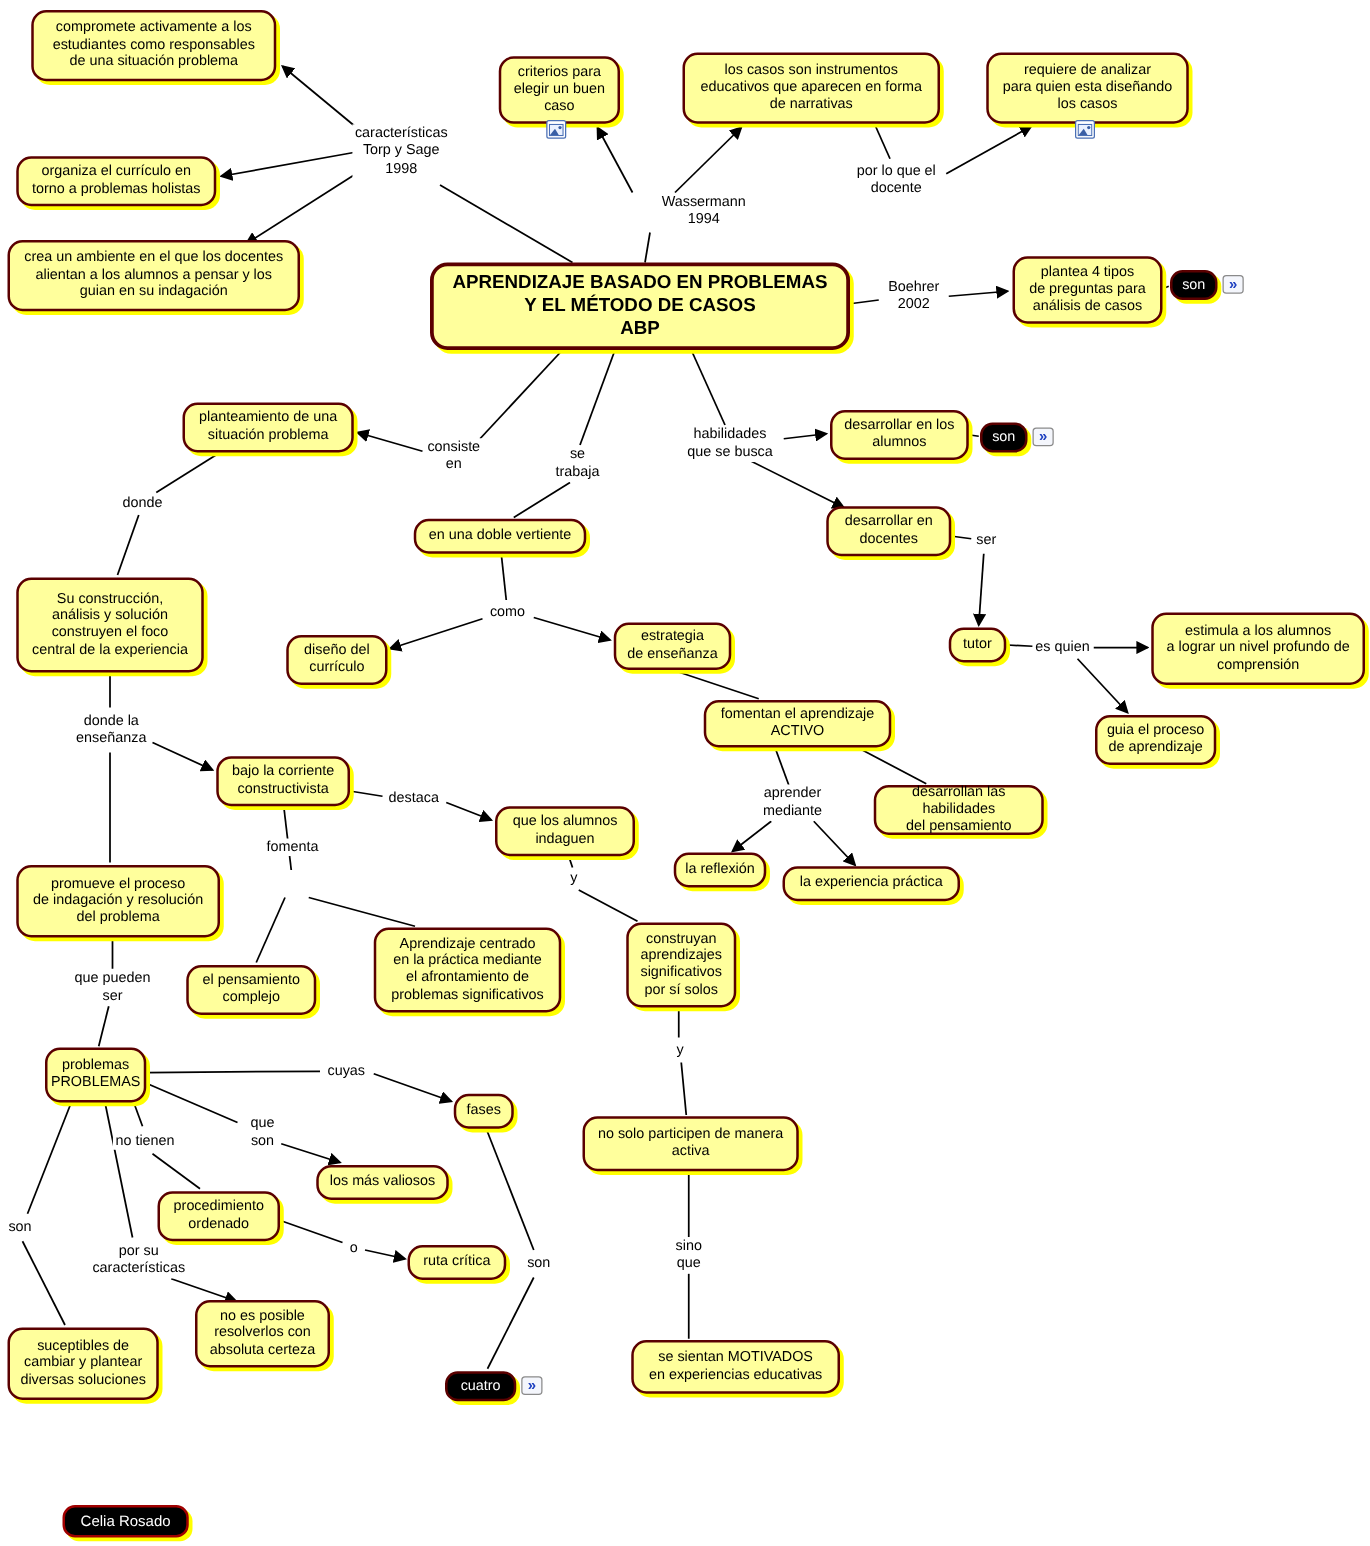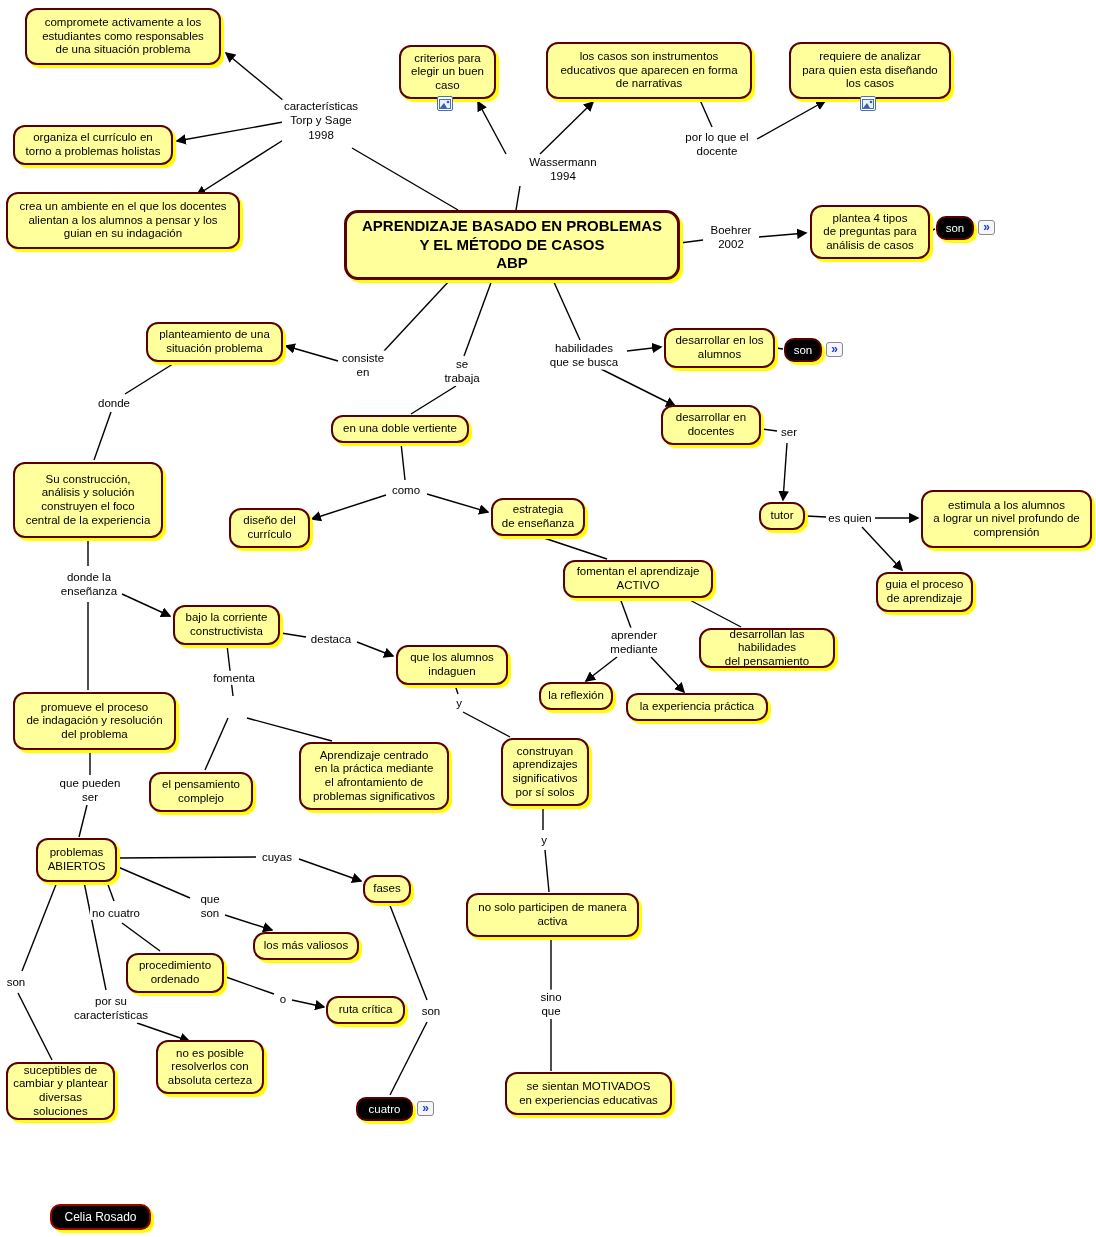--- a/index.html
+++ b/index.html
@@ -140,21 +140,21 @@
 enseñanza</div>
   <div class="link-label" style="left:331px;top:639px;">destaca</div>
   <div class="link-label" style="left:634px;top:642px;">aprender
 mediante</div>
   <div class="link-label" style="left:234px;top:678px;">fomenta</div>
   <div class="link-label" style="left:90px;top:790px;">que pueden
 ser</div>
   <div class="link-label" style="left:277px;top:857px;">cuyas</div>
   <div class="link-label" style="left:210px;top:906px;">que
 son</div>
-  <div class="link-label" style="left:116px;top:913px;">no cuatro</div>
+  <div class="link-label" style="left:116px;top:913px;">no tienen</div>
   <div class="link-label" style="left:283px;top:999px;">o</div>
   <div class="link-label" style="left:111px;top:1008px;">por su
 características</div>
   <div class="link-label" style="left:16px;top:982px;">son</div>
   <div class="link-label" style="left:431px;top:1011px;">son</div>
   <div class="link-label" style="left:551px;top:1004px;">sino
 que</div>
   <div class="link-label" style="left:459px;top:703px;">y</div>
   <div class="link-label" style="left:544px;top:840px;">y</div>
 
@@ -219,32 +219,32 @@
 en la práctica mediante
 el afrontamiento de
 problemas significativos</div>
   <div class="concept" style="left:149px;top:772px;width:104px;height:40px;">el pensamiento
 complejo</div>
   <div class="concept" style="left:501px;top:738px;width:88px;height:68px;">construyan
 aprendizajes
 significativos
 por sí solos</div>
   <div class="concept" style="left:36px;top:838px;width:81px;height:44px;">problemas
-ABIERTOS</div>
+PROBLEMAS</div>
   <div class="concept" style="left:363px;top:875px;width:48px;height:28px;">fases</div>
   <div class="concept" style="left:466px;top:893px;width:173px;height:44px;">no solo participen de manera
 activa</div>
   <div class="concept" style="left:253px;top:932px;width:106px;height:28px;">los más valiosos</div>
   <div class="concept" style="left:126px;top:953px;width:98px;height:40px;">procedimiento
 ordenado</div>
   <div class="concept" style="left:326px;top:996px;width:79px;height:28px;">ruta crítica</div>
   <div class="concept" style="left:156px;top:1040px;width:108px;height:54px;">no es posible
 resolverlos con
 absoluta certeza</div>
-  <div class="concept" style="left:6px;top:1062px;width:109px;height:58px;">suceptibles de
+  <div class="concept" style="left:6px;top:1062px;width:121px;height:58px;">suceptibles de
 cambiar y plantear
 diversas soluciones</div>
   <div class="concept" style="left:469px;top:1072px;width:167px;height:43px;margin-left:36px;">se sientan MOTIVADOS
 en experiencias educativas</div>
 
   <div class="black-node" style="left:936px;top:216px;width:38px;height:24px;">son</div>
   <div class="black-node" style="left:784px;top:338px;width:38px;height:24px;">son</div>
   <div class="black-node" style="left:356px;top:1097px;width:57px;height:24px;">cuatro</div>
   <div class="black-node author" style="left:50px;top:1204px;width:101px;height:26px;">Celia Rosado</div>
 

